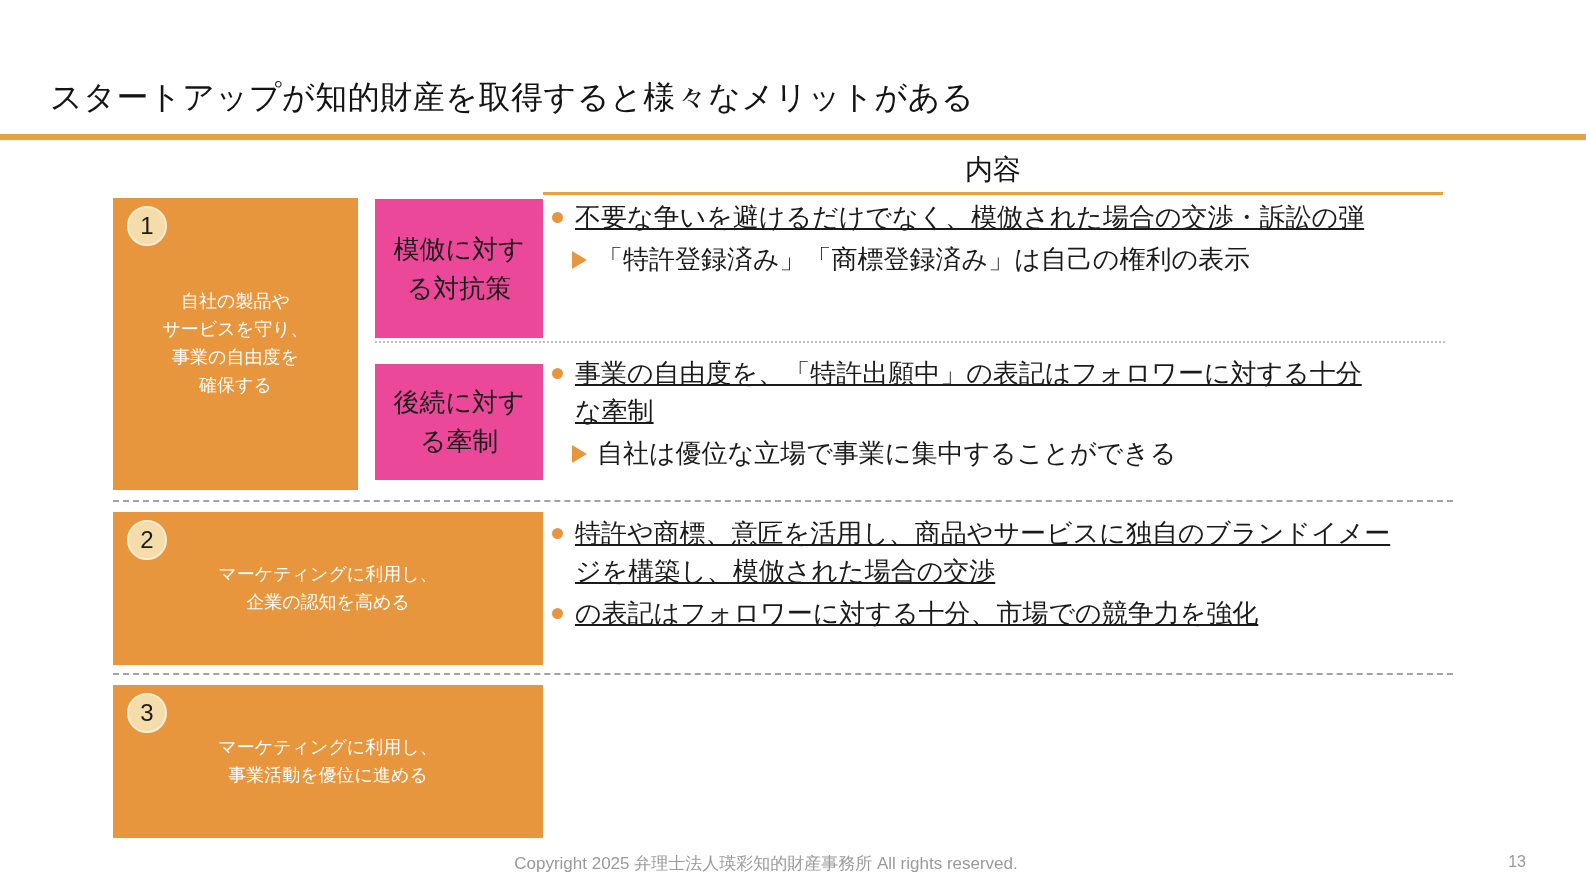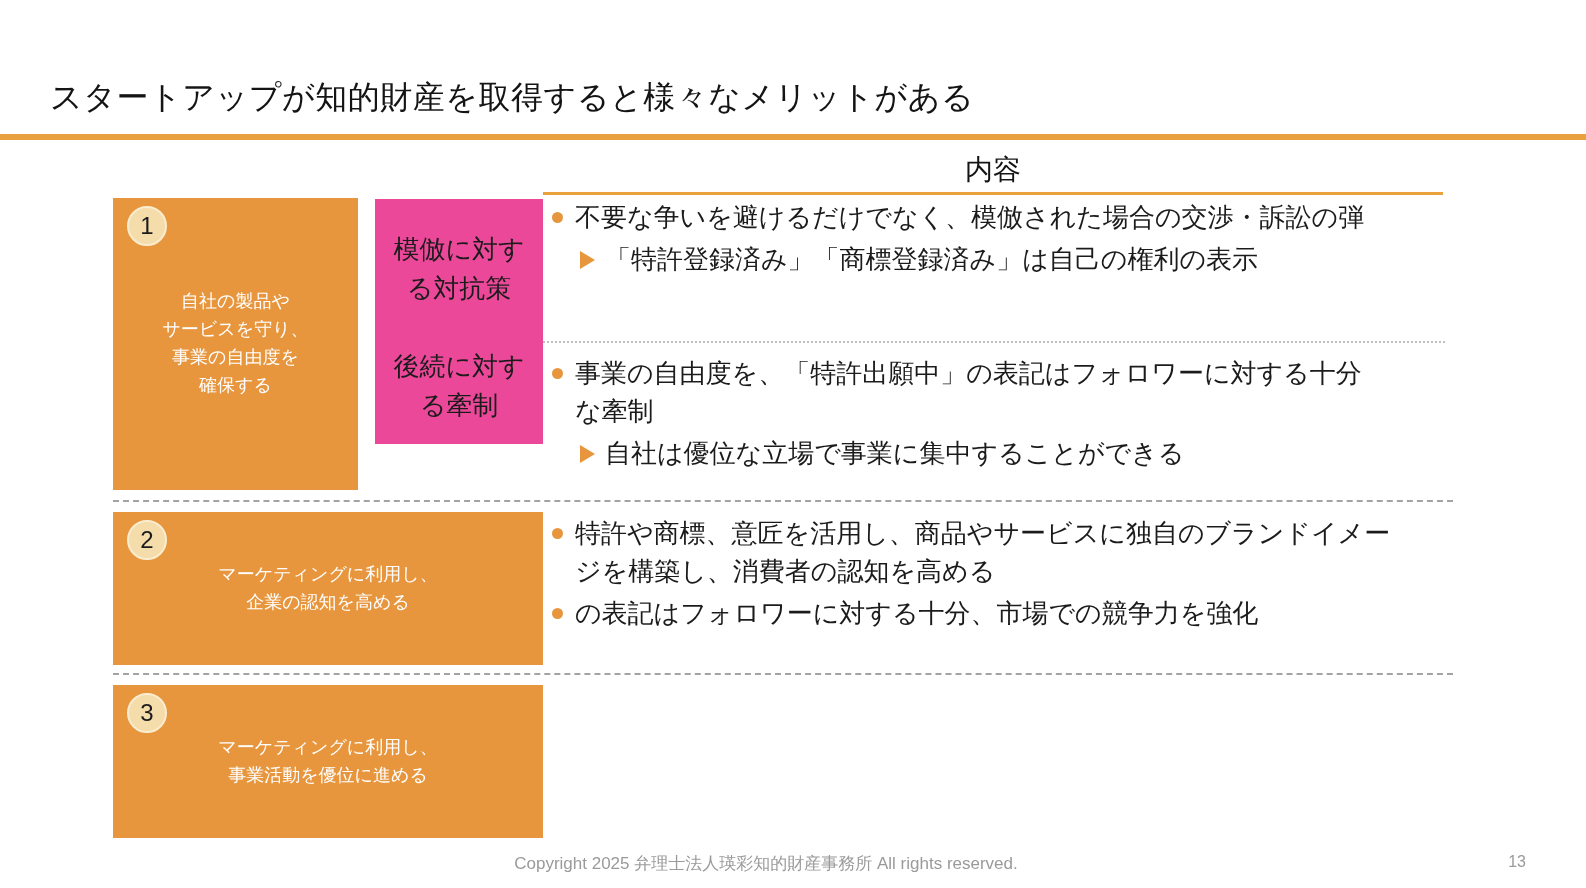--- a/index.html
+++ b/index.html
@@ -36,40 +36,40 @@
   }
   .row1-main{left:113px;top:198px;width:245px;height:292px;}
   .row2-main{left:113px;top:512px;width:430px;height:153px;}
   .row3-main{left:113px;top:685px;width:430px;height:153px;}
 
   .tag-box{
     background:#ec4899;display:flex;align-items:center;justify-content:center;
     font-size:26px;line-height:1.5;color:#1b1b1b;text-align:center;white-space:pre-line;
   }
   .tag1{left:375px;top:199px;width:168px;height:139px;}
-  .tag2{left:375px;top:328px;width:168px;height:116px;}
+  .tag2{left:375px;top:364px;width:168px;height:116px;}
 
   
   .dotted-sep{position:absolute;left:375px;top:341px;width:1070px;height:0;border-top:2px dotted #bfbfbf;}
   .dashed-sep{position:absolute;left:113px;width:1340px;height:0;border-top:2px dashed #a3a3a3;}
   .sep1{top:500px;}
   .sep2{top:673px;}
 
   
   .content{position:absolute;width:900px;}
   .c1a{left:552px;top:199px;}
   .c1b{left:552px;top:355px;}
   .c2{left:552px;top:515px;}
   .c3{left:552px;top:688px;}
-  .bullet-item{display:flex;align-items:flex-start;margin-bottom:4px;}
+  .bullet-item{display:flex;align-items:flex-start;margin-bottom:4px;text-decoration:underline;}
   .dot{
     flex:none;width:11px;height:11px;border-radius:50%;background:#E8963E;
     margin:13px 12px 0 0;
   }
-  .sub-item{display:flex;align-items:flex-start;margin-left:28px;margin-bottom:4px;}
+  .sub-item{display:flex;align-items:flex-start;margin-left:20px;margin-bottom:4px;}
   .arrow{
     flex:none;width:0;height:0;
     border-left:15px solid #E8963E;border-top:9px solid transparent;border-bottom:9px solid transparent;
     margin:10px 10px 0 0;
   }
   .btext{
     font-size:26px;line-height:1.46;color:#1b1b1b;white-space:pre-line;
   }
 
   
@@ -140,21 +140,21 @@
       <span>2</span>
     </div>
     <div class="main-box-label">マーケティングに利用し、
 企業の認知を高める</div>
   </div>
 
   <div class="content c2">
     <div class="bullet-item">
       <span class="dot"></span>
       <span class="btext">特許や商標、意匠を活用し、商品やサービスに独自のブランドイメー
-ジを構築し、消費者の認知を高める</span>
+ジを構築し、模倣された場合の交渉</span>
     </div>
     <div class="bullet-item">
       <span class="dot"></span>
       <span class="btext">の表記はフォロワーに対する十分、市場での競争力を強化</span>
     </div>
   </div>
 
   <div class="dashed-sep sep2"></div>
 
   <div class="box main-box row3-main">

